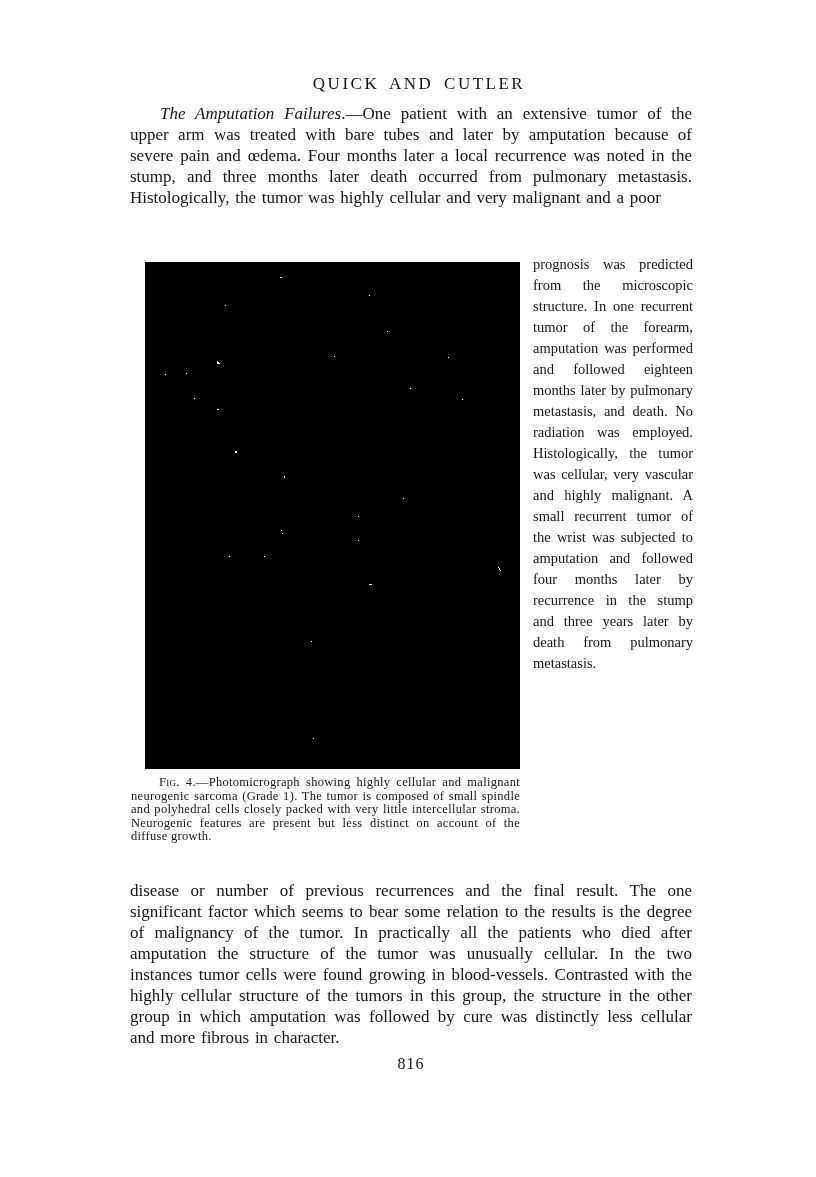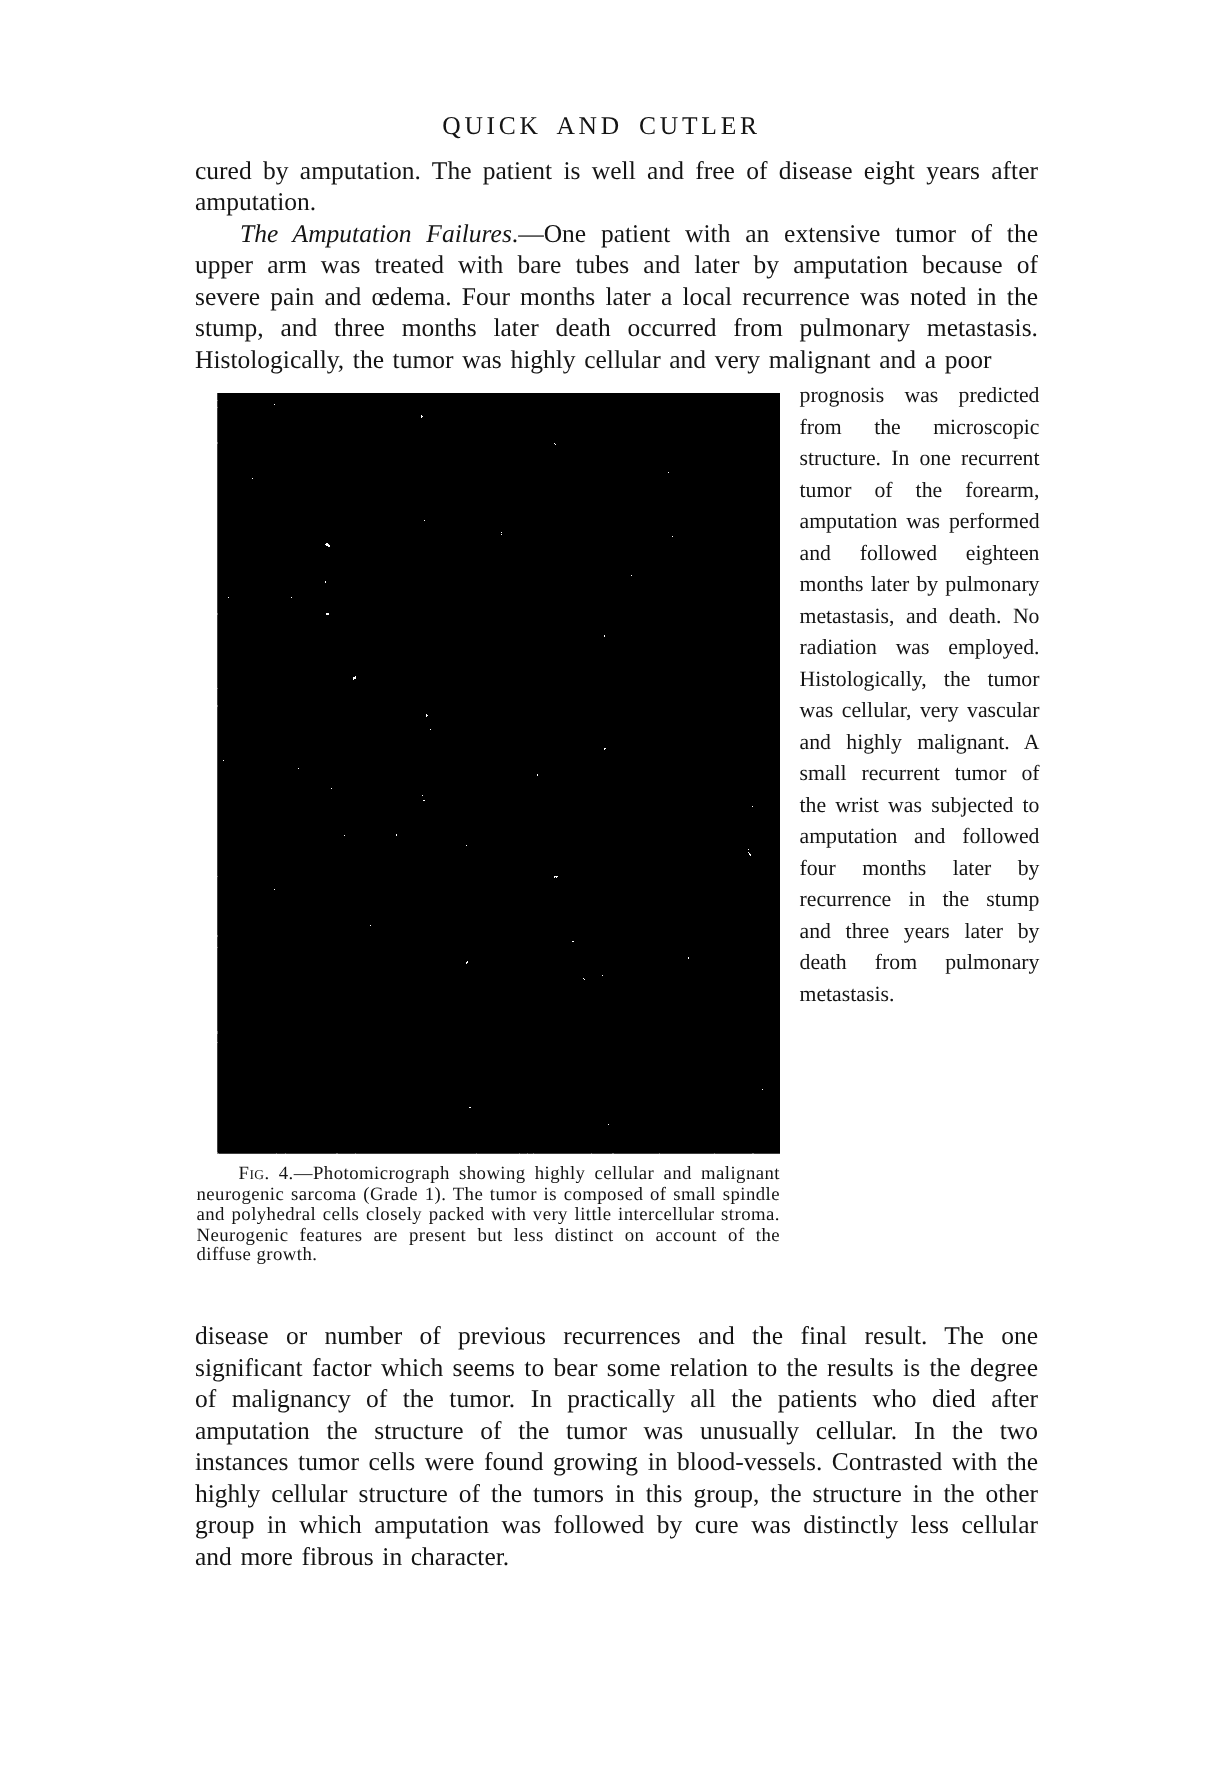--- a/index.html
+++ b/index.html
@@ -12,21 +12,21 @@
     width: 816px;
     height: 1177px;
     background: #ffffff;
     overflow: hidden;
     font-family: "Liberation Serif", serif;
     color: #141414;
   }
   .running-head {
     position: absolute;
     top: 74px;
-    left: 120px;
+    left: 138px;
     width: 562px;
     text-align: center;
     font-size: 17px;
     letter-spacing: 2.5px;
     word-spacing: 4px;
   }
   .flow-top {
     position: absolute;
     top: 103px;
     left: 130px;
@@ -87,21 +87,20 @@
   }
 </style>
 </head>
 <body>
 
 <div class="page">
 
   <div class="running-head">QUICK AND CUTLER</div>
 
   <div class="flow-top">
-    <p class="body-text">cured by amputation. The patient is well and free of disease eight years after amputation.</p>
     <p class="body-text indent"><i>The Amputation Failures</i><span>.—One patient with an extensive tumor of the upper arm was treated with bare tubes and later by amputation because of severe pain and œdema. Four months later a local recurrence was noted in the stump, and three months later death occurred from pulmonary metastasis. Histologically, the tumor was highly cellular and very malignant and a poor</span></p>
   </div>
 
   <div class="figure-frame">
     <svg width="375" height="507" xmlns="http://www.w3.org/2000/svg" shape-rendering="crispEdges">
       <defs>
         <filter id="speckle1" x="0" y="0" width="100%" height="100%">
           <feTurbulence type="fractalNoise" baseFrequency="0.17 0.15" numOctaves="4" seed="11" stitchTiles="stitch"></feTurbulence>
           <feColorMatrix type="matrix" values="0 0 0 0 0  0 0 0 0 0  0 0 0 0 0  2.2 2.2 2.2 -2.7 0"></feColorMatrix>
           <feComponentTransfer>
@@ -123,15 +122,16 @@
   </div>
 
   <div class="text-column">
     <p class="body-text">prognosis was predicted from the microscopic structure. In one recurrent tumor of the forearm, amputation was performed and followed eighteen months later by pulmonary metastasis, and death. No radiation was employed. Histologically, the tumor was cellular, very vascular and highly malignant. A small recurrent tumor of the wrist was subjected to amputation and followed four months later by recurrence in the stump and three years later by death from pulmonary metastasis.</p>
   </div>
 
   <p class="caption"><span class="smallcaps">Fig. 4.</span><span>—Photomicrograph showing highly cellular and malignant neurogenic sarcoma (Grade 1). The tumor is composed of small spindle and polyhedral cells closely packed with very little intercellular stroma. Neurogenic features are present but less distinct on account of the diffuse growth.</span></p>
 
   <div class="flow-bottom">
     <p class="body-text">disease or number of previous recurrences and the final result. The one significant factor which seems to bear some relation to the results is the degree of malignancy of the tumor. In practically all the patients who died after amputation the structure of the tumor was unusually cellular. In the two instances tumor cells were found growing in blood-vessels. Contrasted with the highly cellular structure of the tumors in this group, the structure in the other group in which amputation was followed by cure was distinctly less cellular and more fibrous in character.</p>
+    <div class="page-number">816</div>
   </div>
 
 </div>
 
 </body></html>

